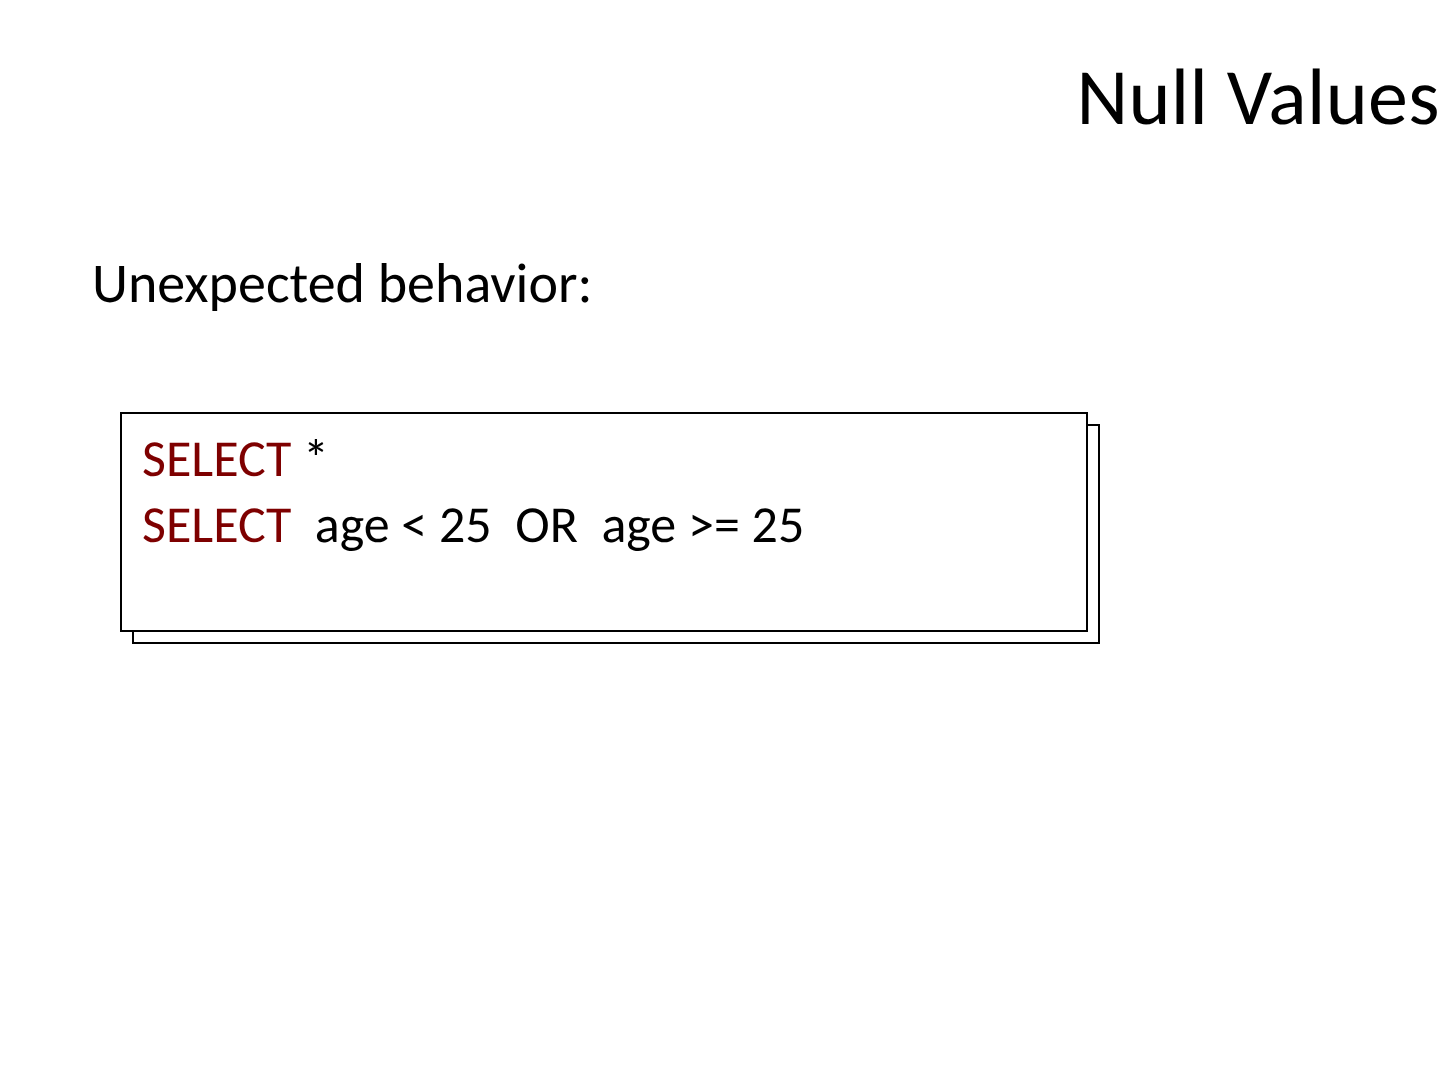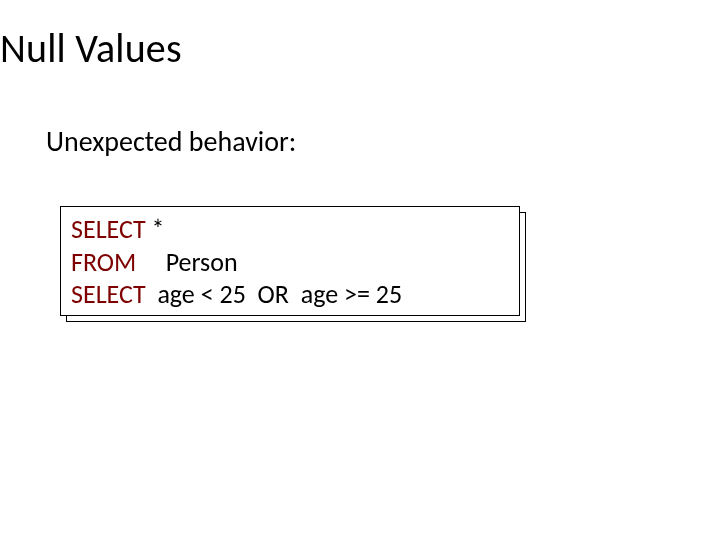--- a/index.html
+++ b/index.html
@@ -15,37 +15,38 @@
     position: relative;
     width: 720px;
     height: 540px;
     box-sizing: border-box;
   }
   .title {
     position: absolute;
     top: 24px;
     left: 0;
     width: 100%;
-    text-align: left;
+    text-align: right;
     font-size: 40px;
     font-weight: 400;
     letter-spacing: 0.2px;
   }
   .subhead {
     position: absolute;
     top: 124px;
     left: 46px;
     font-size: 28px;
   }
   .codebox-wrap {
     position: absolute;
     top: 206px;
     left: 60px;
     width: 460px;
     height: 110px;
+    padding-left: 24px;
   }
   .codebox-shadow {
     position: absolute;
     top: 6px;
     left: 6px;
     width: 100%;
     height: 100%;
     border: 1px solid #000;
     background: #fff;
     box-sizing: border-box;
@@ -77,18 +78,17 @@
 
 <div class="slide">
   <div class="title">Null Values</div>
 
   <div class="subhead">Unexpected behavior:</div>
 
   <div class="codebox-wrap">
     <div class="codebox-shadow"></div>
     <div class="codebox">
       <div class="code-line"><span class="kw">SELECT</span><span> *</span></div>
-      <div class="code-line"><span class="kw">FROM</span><span>     Person</span></div>
       <div class="code-line"><span class="kw">SELECT</span><span>  age &lt; 25  OR  age &gt;= 25</span></div>
     </div>
   </div>
 
 </div>
 
 </body></html>

